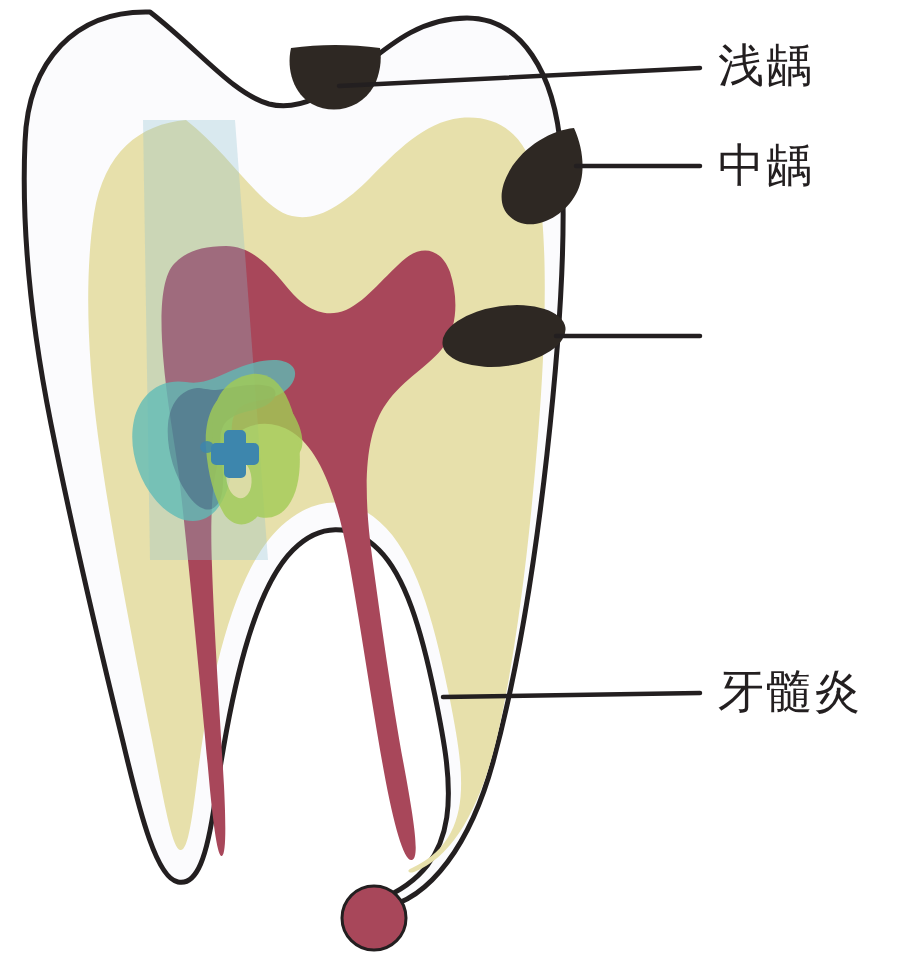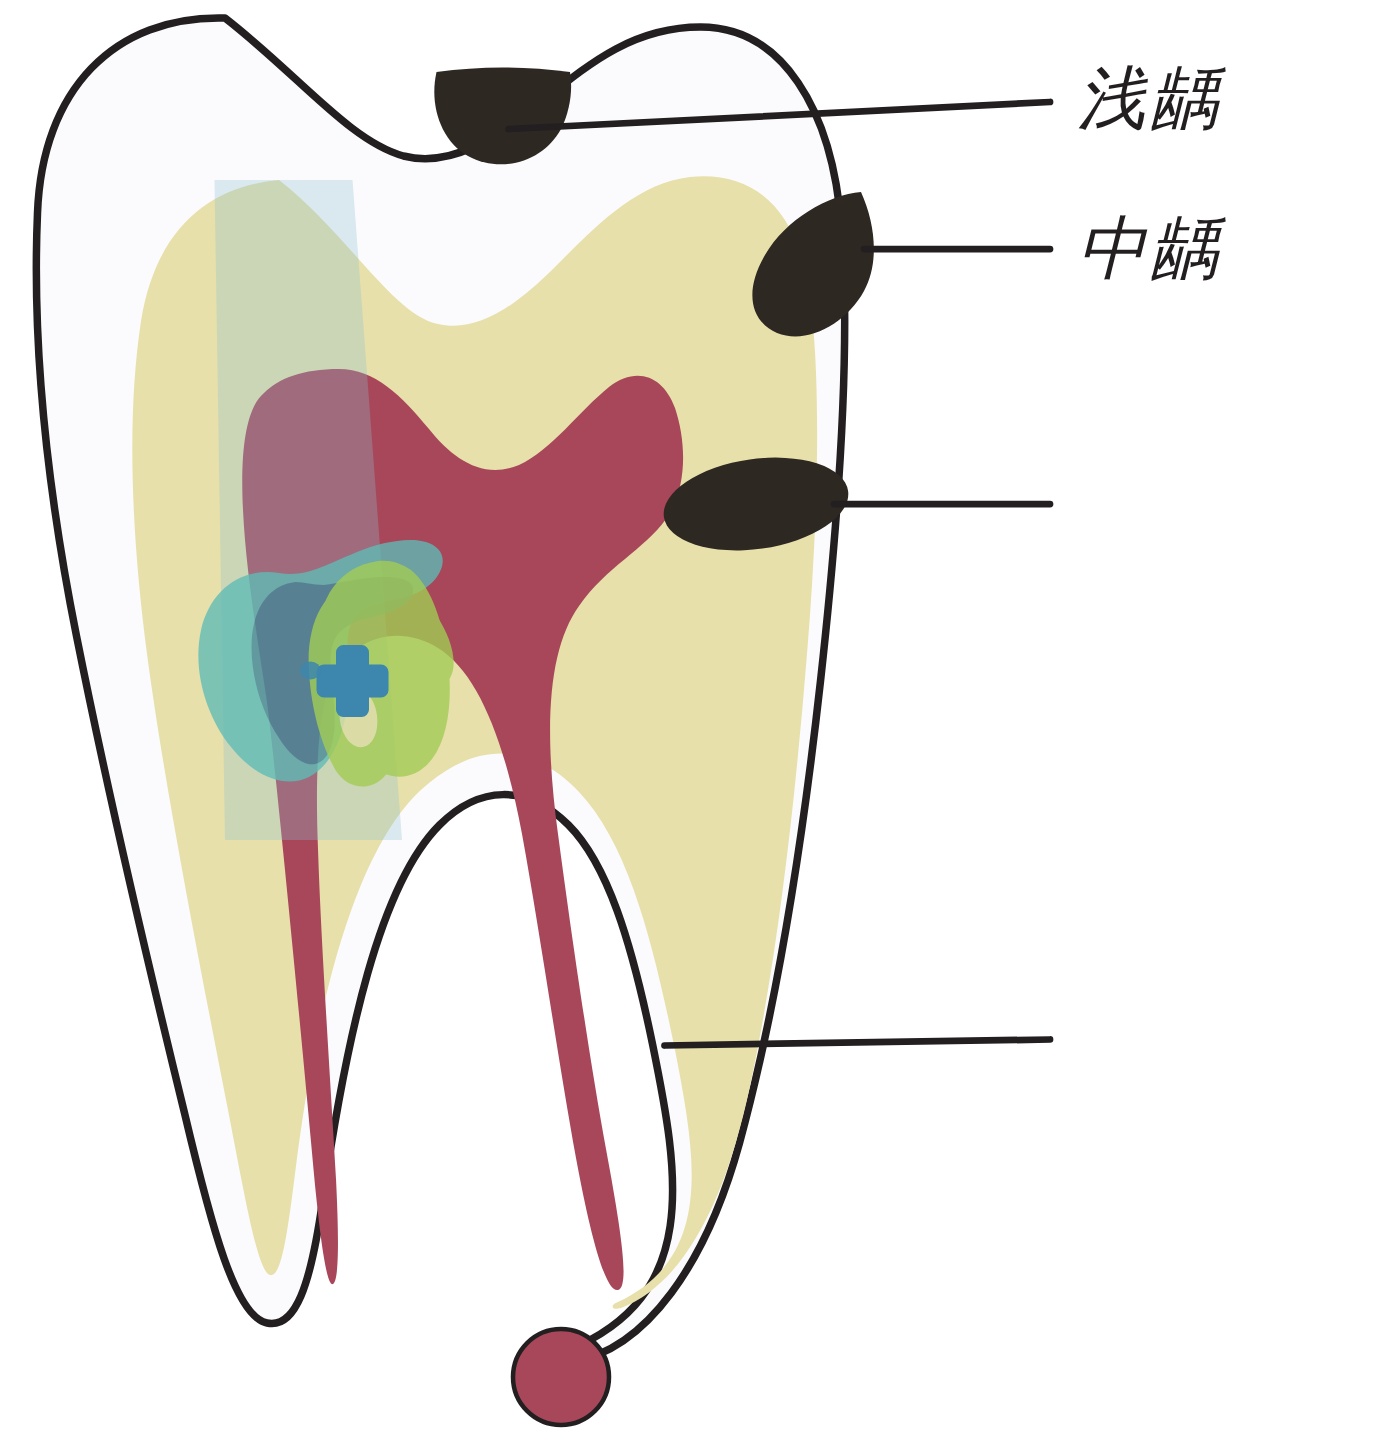--- a/index.html
+++ b/index.html
@@ -13,21 +13,20 @@
     height: 960px;
     font-family: "Liberation Sans", "DejaVu Sans", sans-serif;
     overflow: hidden;
     position: relative;
   }
   #diagram-root {
     position: relative;
     width: 792px;
     height: 960px;
     background: #ffffff;
-    font-style: italic;
   }
   #tooth-svg {
     position: absolute;
     left: 0;
     top: 0;
     width: 924px;
     height: 960px;
     display: block;
   }
   .label-text {
@@ -255,14 +254,15 @@
       <path d="M 443 697 L 700 693"></path>
     </g>
 
   </svg>
 
   <div class="label-text" id="label-shallow">浅龋</div>
 
   <div class="label-text" id="label-moderate">中龋</div>
 
 
+  <div class="label-text" id="label-pulpitis">牙髓炎</div>
 
 </div>
 
 </body></html>

